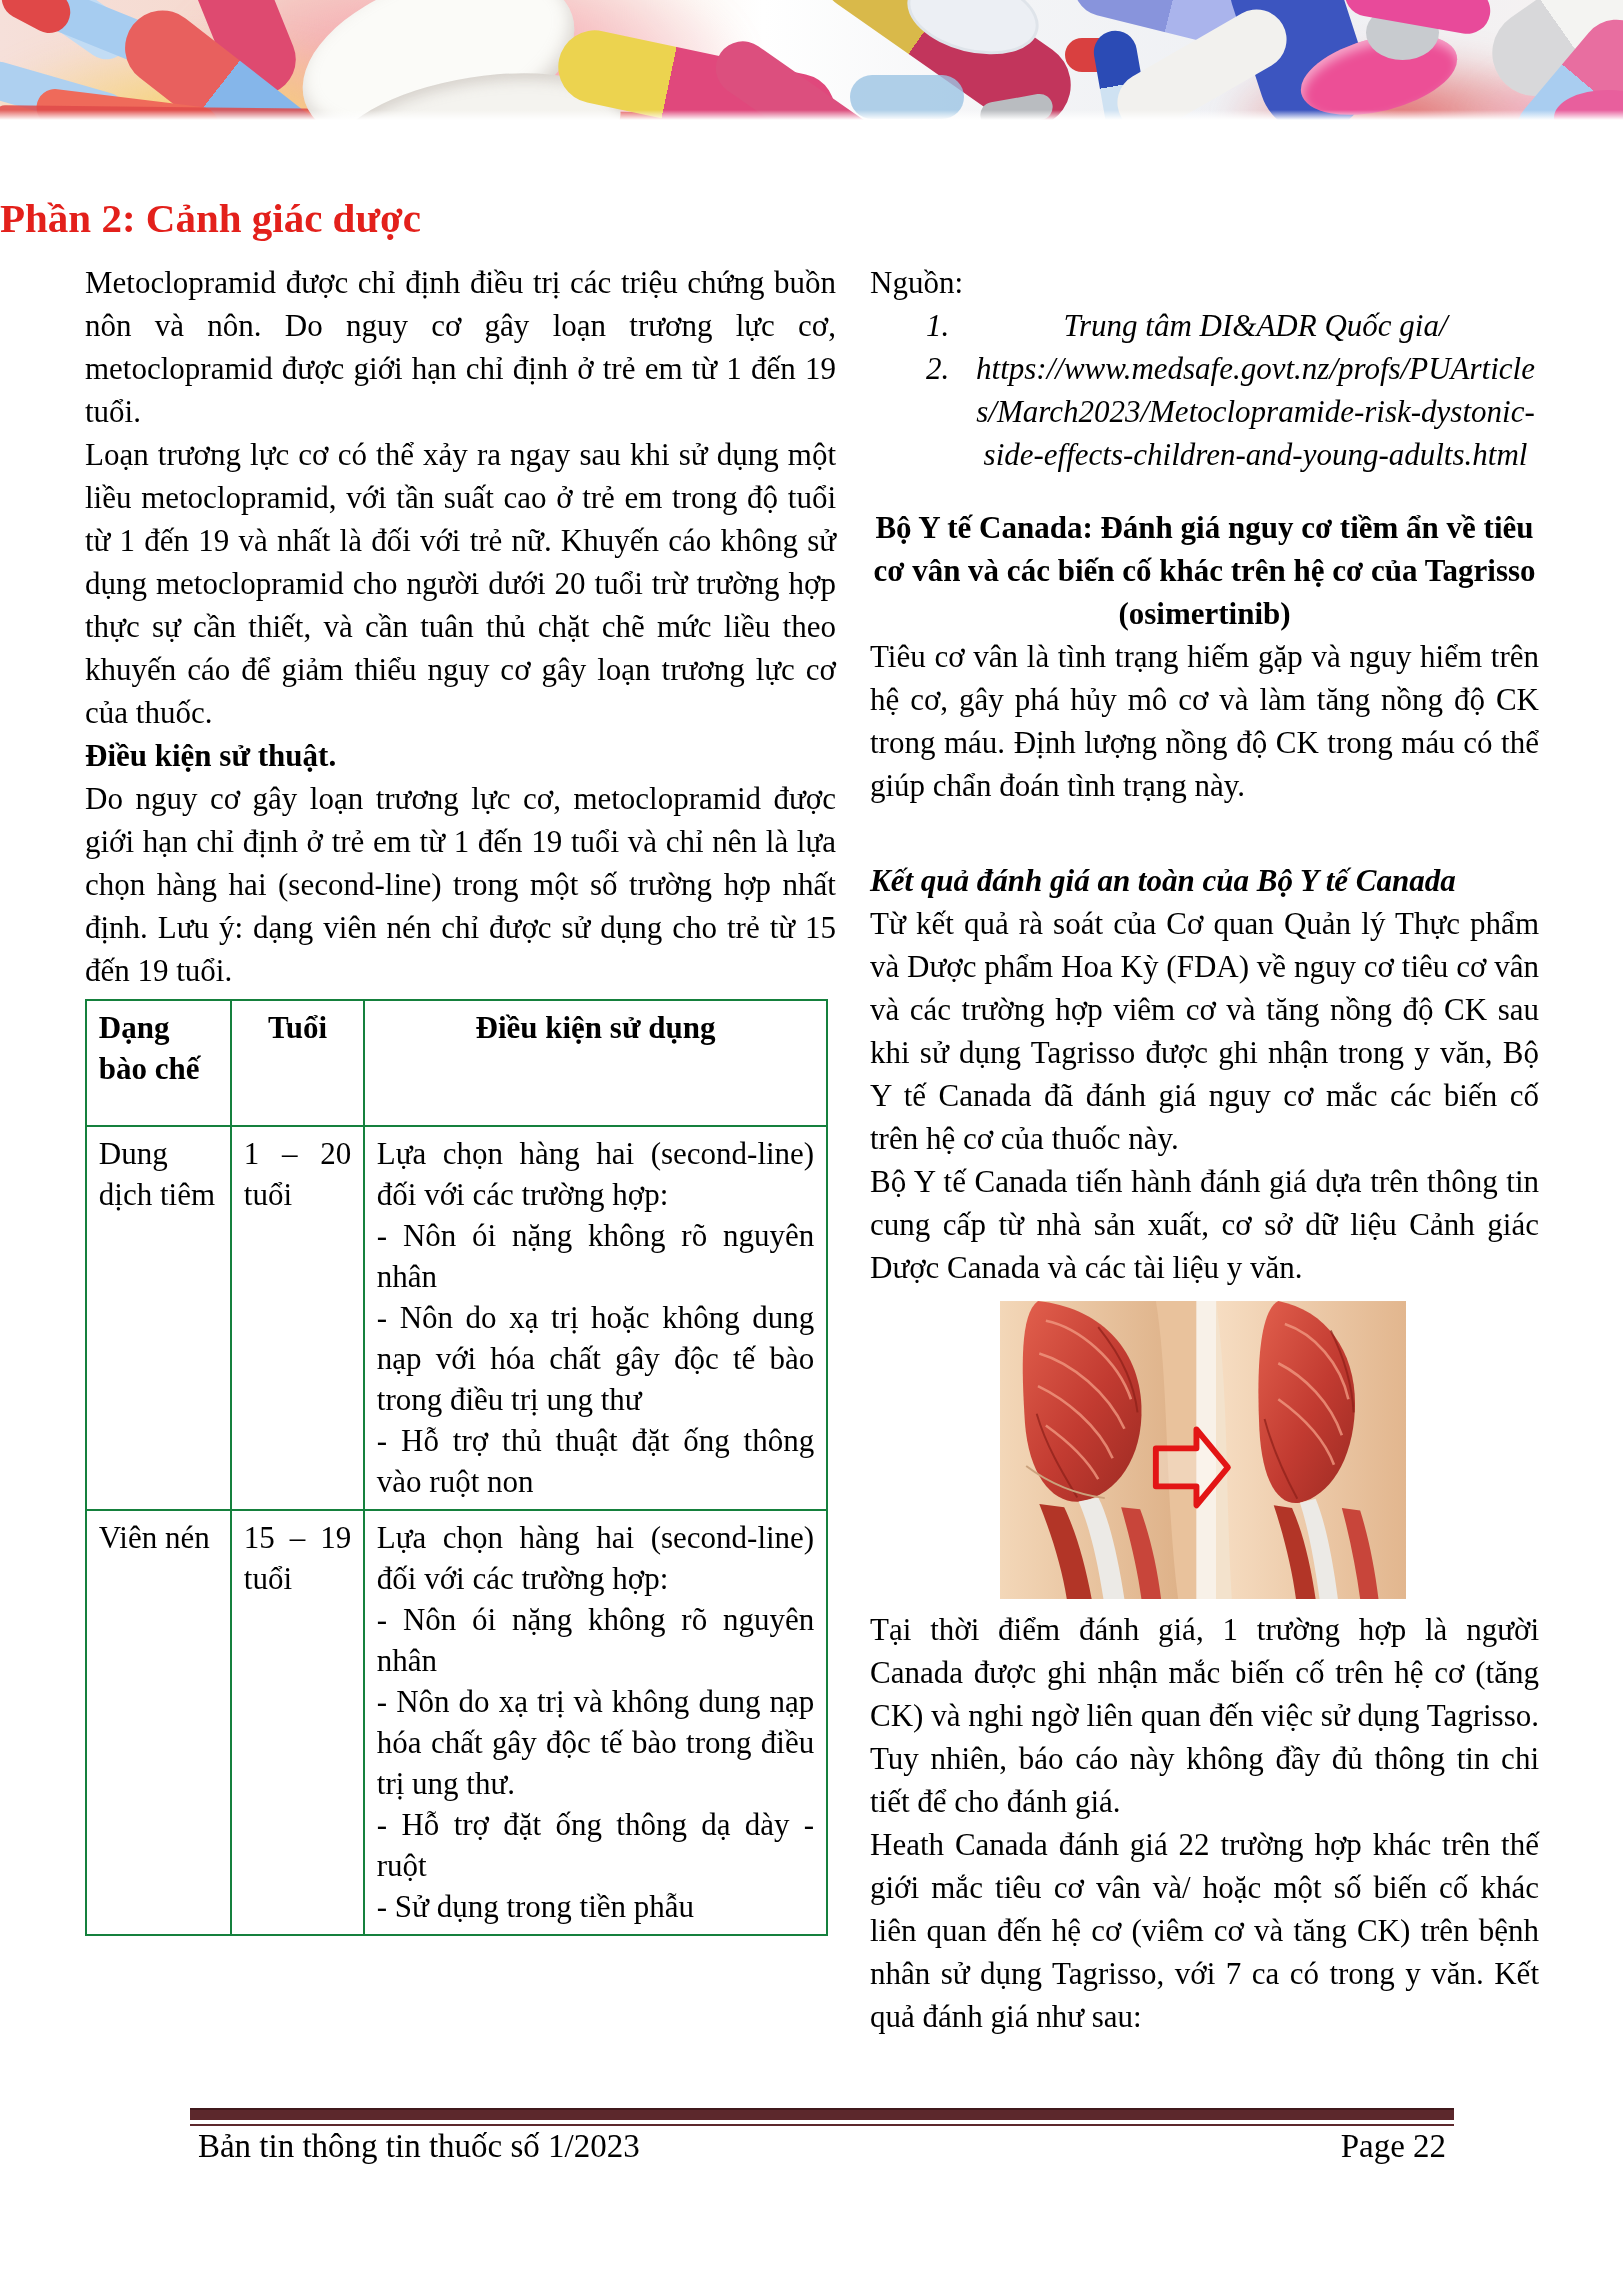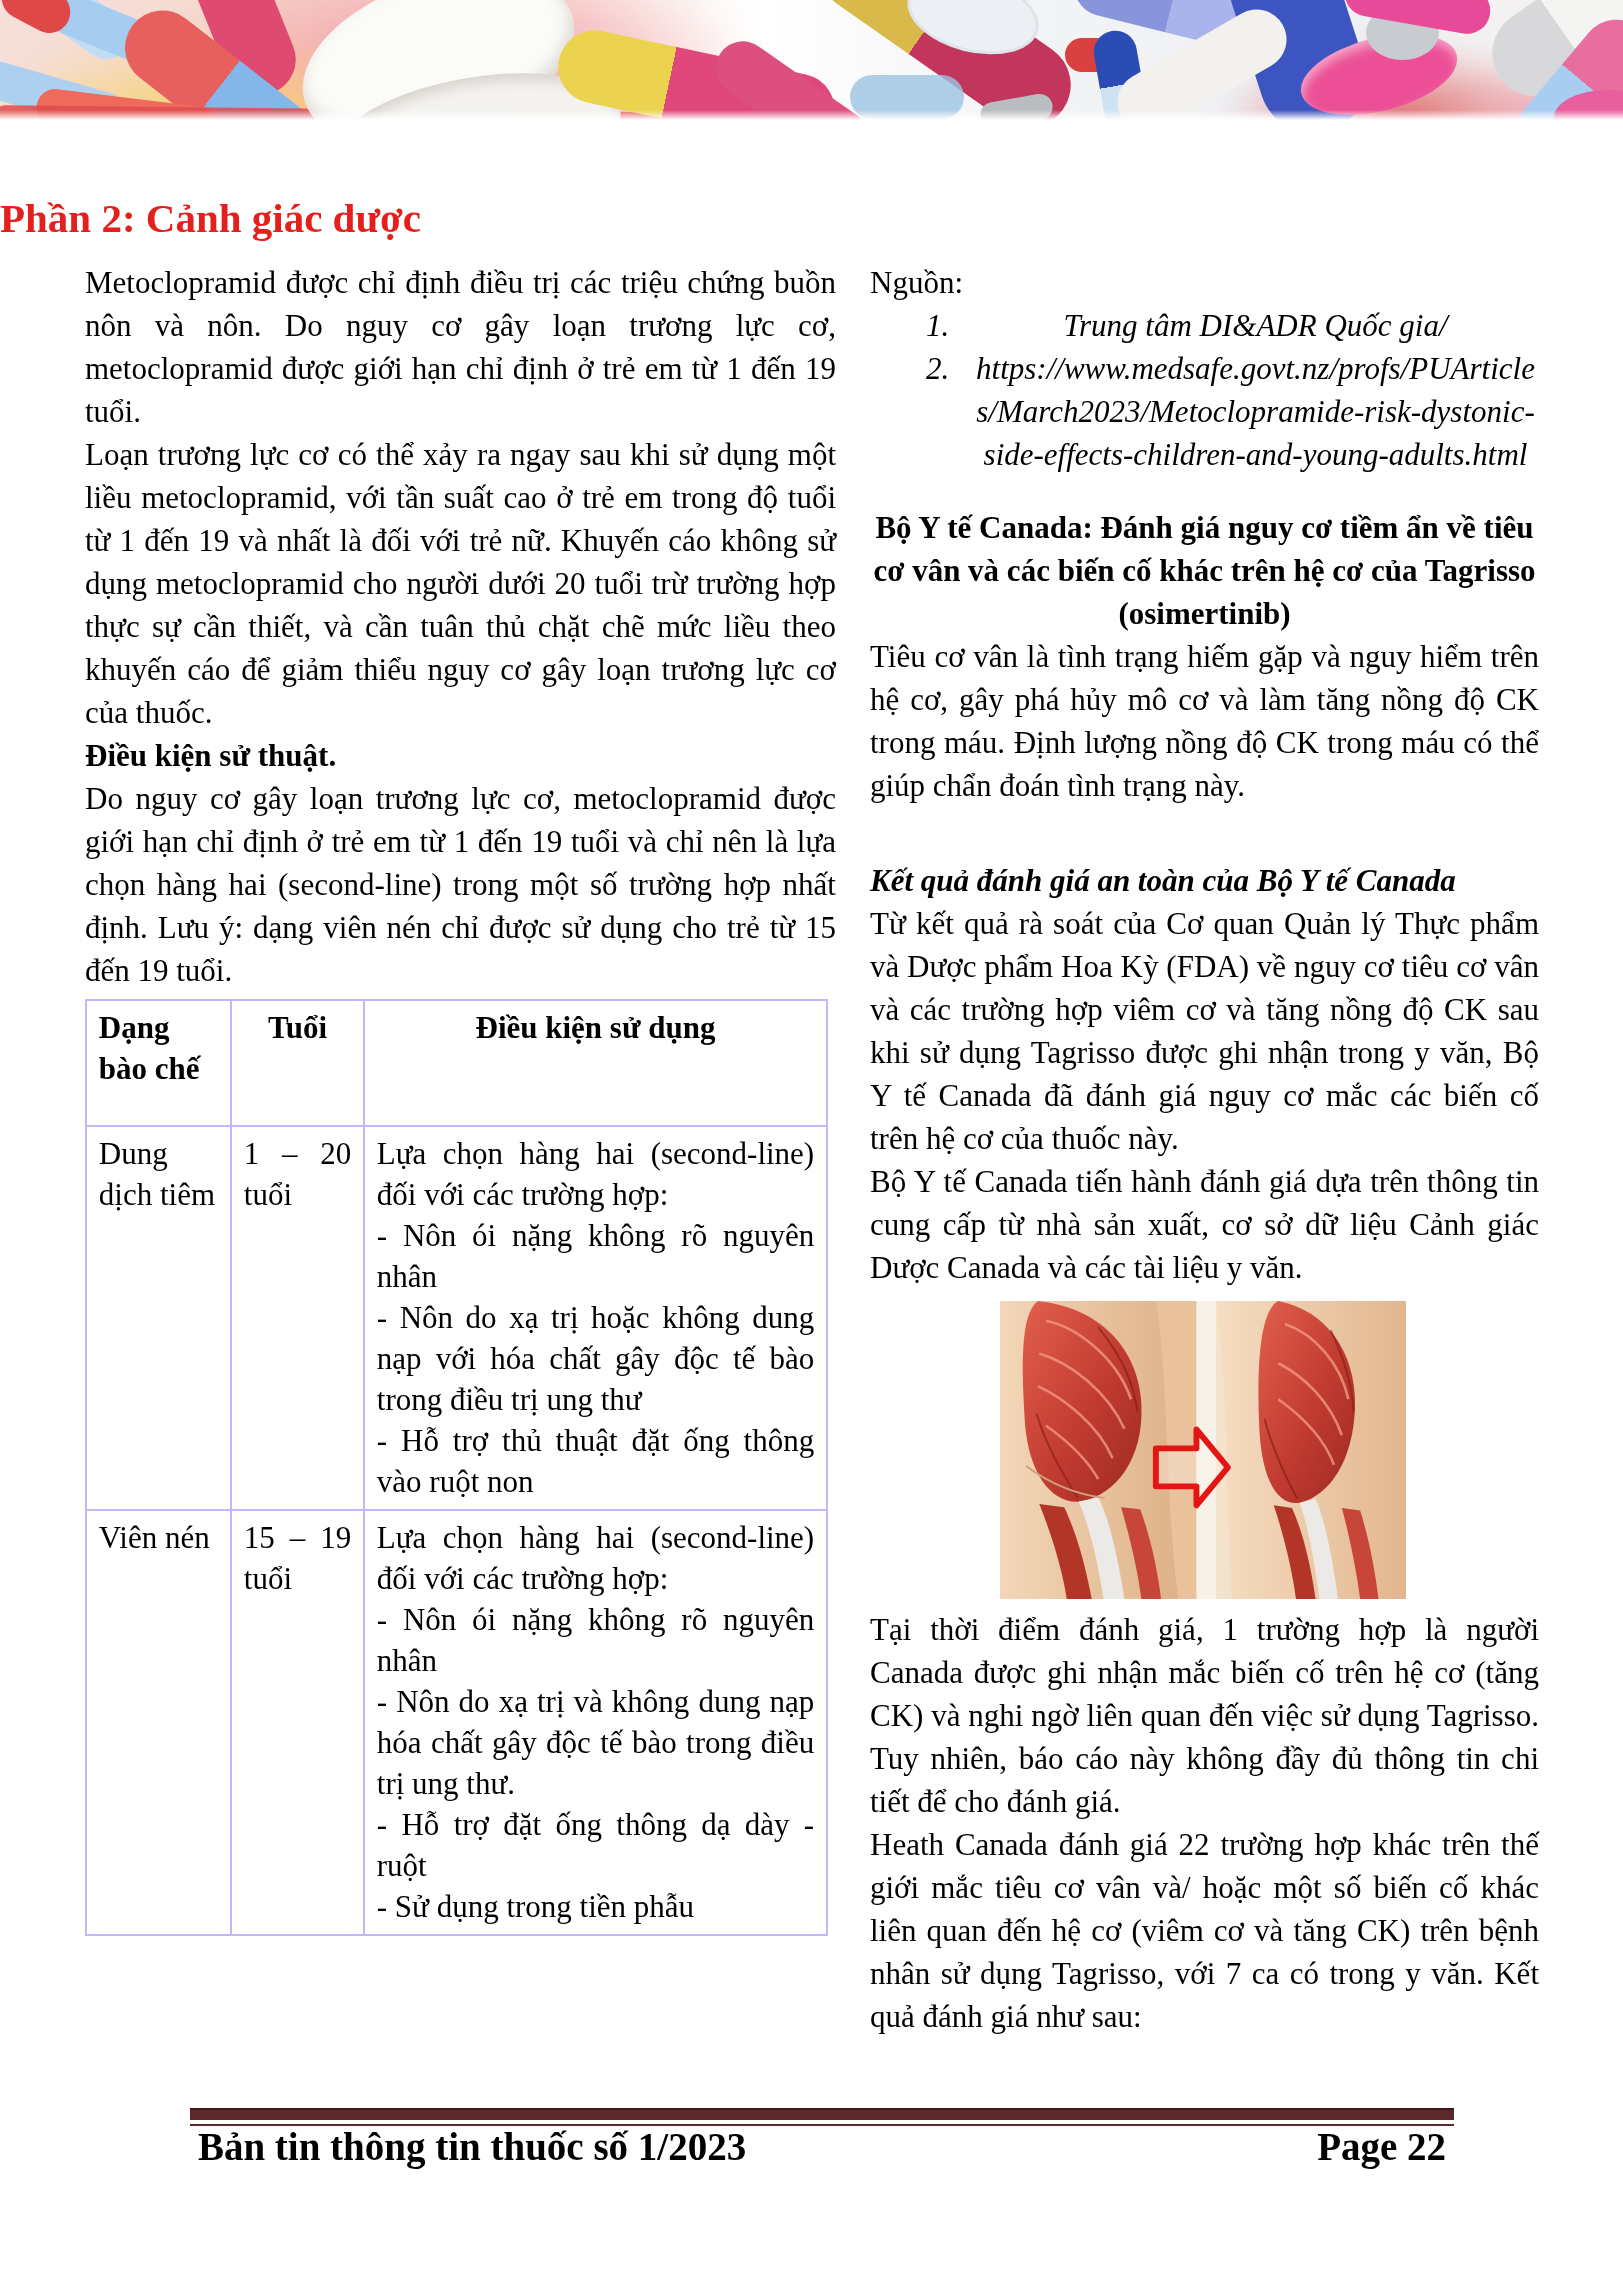--- a/index.html
+++ b/index.html
@@ -22,21 +22,21 @@
   
   .col{position:absolute;top:261px;font-size:31px;line-height:43px;}
   .col-left{left:85px;width:751px;}
   .col-right{left:870px;width:669px;}
   .jp{text-align:justify;margin:0;}
   .bold{font-weight:bold;}
 
   
   table.dtable{border-collapse:collapse;width:741px;margin-top:6.5px;table-layout:fixed;}
   table.dtable col.c1{width:145px;} table.dtable col.c2{width:133px;} table.dtable col.c3{width:463px;}
-  table.dtable th,table.dtable td{border:2px solid #c4b5fd;vertical-align:top;
+  table.dtable th,table.dtable td{border:2px solid #15803d;vertical-align:top;
         font-size:31px;line-height:41px;padding:6.5px 11.8px;}
   table.dtable th{font-weight:bold;}
   .th1{text-align:left;padding-left:19.6px;height:111px;}
   .th2,.th3{text-align:center;}
   td.form{padding-left:19.6px;}
   td.age,td.cond{text-align:justify;}
   tr.r1{height:366px;} tr.r2{height:425px;margin-left:45px;}
   td.cond div{text-align:justify;}
 
   
@@ -46,22 +46,22 @@
   .h-canada{font-weight:bold;text-align:center;margin:30px 0 0 0;line-height:43px;}
   .h-results{font-weight:bold;font-style:italic;margin:52px 0 0 0;}
   .muscle-wrap{width:406px;height:298px;margin:11.8px 0 0 130px;}
   .pgap{margin-top:9.2px;}
 
   
   .f-rule{position:absolute;left:190px;top:2108px;width:1264px;}
   .f-bar{height:9.8px;background:#5c282c;border-top:2.6px solid #40191c;}
   .f-thin{height:2.6px;background:#5c282c;margin-top:3.9px;}
   .f-text{position:absolute;left:190px;top:2127px;width:1264px;display:flex;
-          justify-content:space-between;font-size:39px;line-height:39px;
-          padding:0 7.9px;box-sizing:border-box;font-weight:bold;}
+          justify-content:space-between;font-size:33px;line-height:39px;
+          padding:0 7.9px;box-sizing:border-box;}
 </style>
 </head>
 <body>
 
 <div class="page">
 
   <div class="band">
     <div class="glow" style="left:164px;top:-59px;width:589px;height:262px;background:radial-gradient(closest-side,rgba(244,126,148,.85),rgba(244,126,148,0));"></div>
     <div class="glow" style="left:-39px;top:33px;width:497px;height:183px;background:radial-gradient(closest-side,rgba(246,208,96,.95),rgba(246,208,96,0));"></div>
     <div class="glow" style="left:1217px;top:46px;width:366px;height:144px;background:radial-gradient(closest-side,rgba(219,57,57,.75),rgba(219,57,57,0));"></div>

